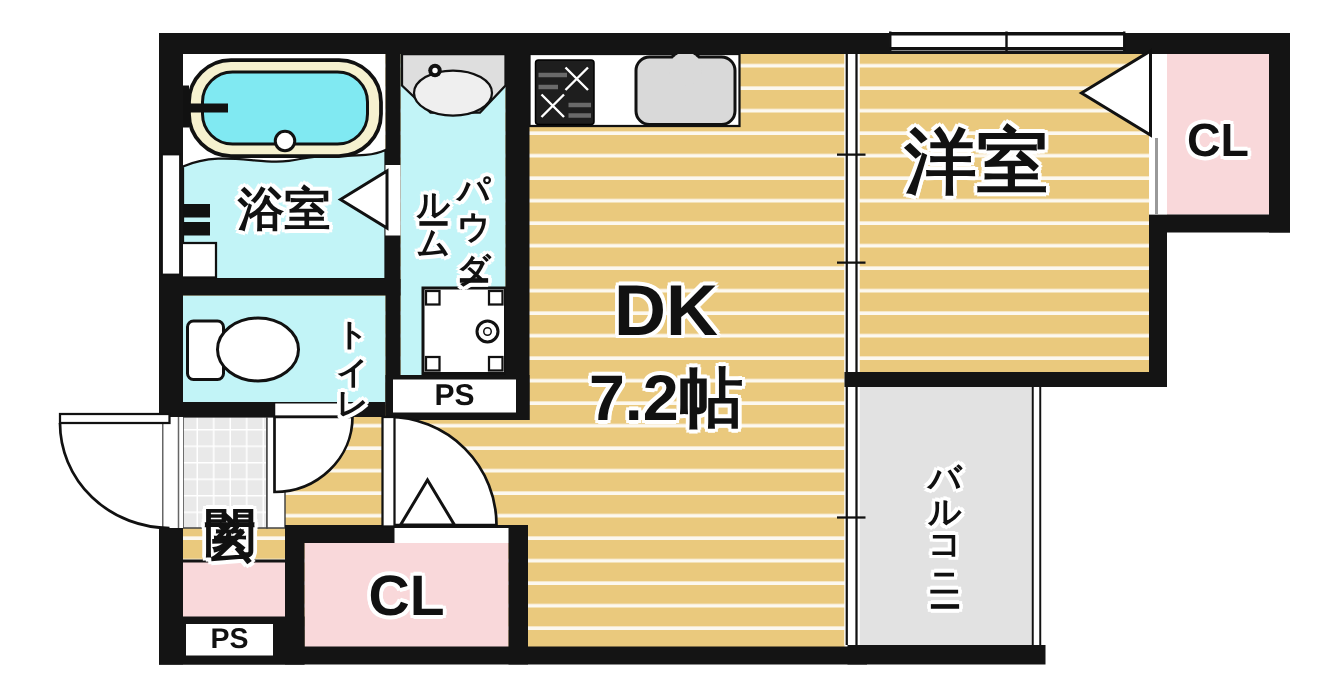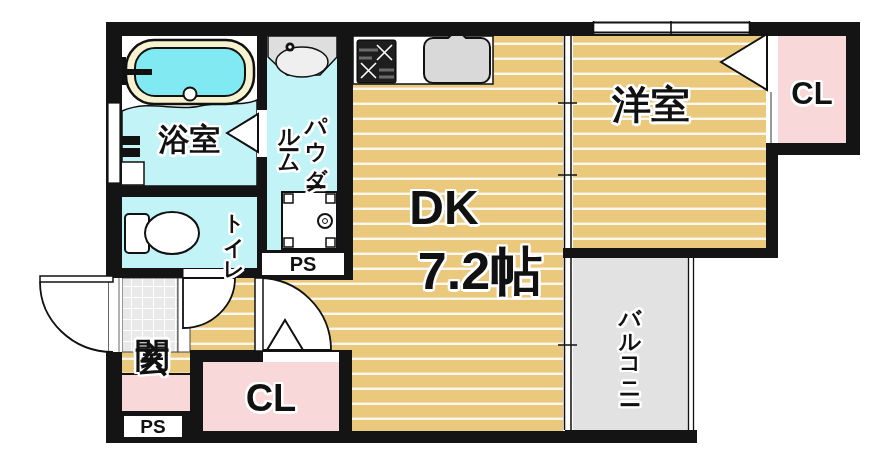--- a/index.html
+++ b/index.html
@@ -161,23 +161,23 @@
 
 <div class="lbl" style="left:122px;top:124px;width:135px;font-size:31px;">浴室</div>
 
 <div class="lbl v" style="left:272px;top:90px;width:58px;height:96px;font-size:22px;line-height:27px;">パウダールーム</div>
 
 <div class="lbl v" style="left:221px;top:199px;width:24px;height:72px;font-size:21px;">トイレ</div>
 
 <div class="lbl v" style="left:130px;top:273px;width:40px;height:78px;font-size:34px;">玄関</div>
 
 <div class="lbl" style="left:344px;top:184px;width:200px;font-size:48px;">DK</div>
-<div class="lbl" style="left:344px;top:245px;width:200px;font-size:52px;margin-left:36px;">7.2帖</div>
+<div class="lbl" style="left:344px;top:245px;width:200px;font-size:43px;">7.2帖</div>
 
-<div class="lbl" style="left:570px;top:85px;width:162px;font-size:39px;">洋室</div>
+<div class="lbl" style="left:570px;top:85px;width:162px;font-size:48px;">洋室</div>
 
 <div class="lbl" style="left:778px;top:78px;width:68px;font-size:31px;">CL</div>
 
 <div class="lbl" style="left:203px;top:379px;width:136px;font-size:38px;">CL</div>
 
 
 <div class="lbl" style="left:262px;top:254px;width:82px;font-size:20px;">PS</div>
 
 <div class="lbl" style="left:124px;top:417px;width:58px;font-size:19px;">PS</div>
 

